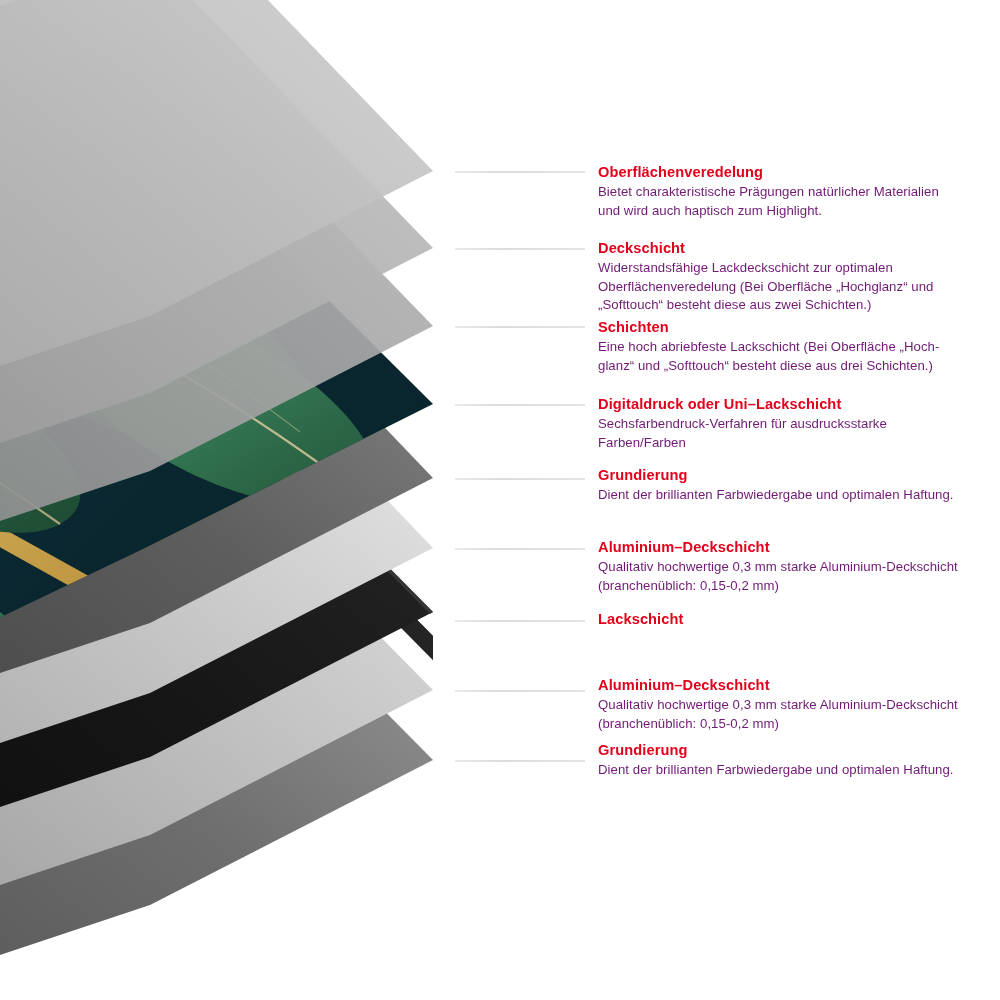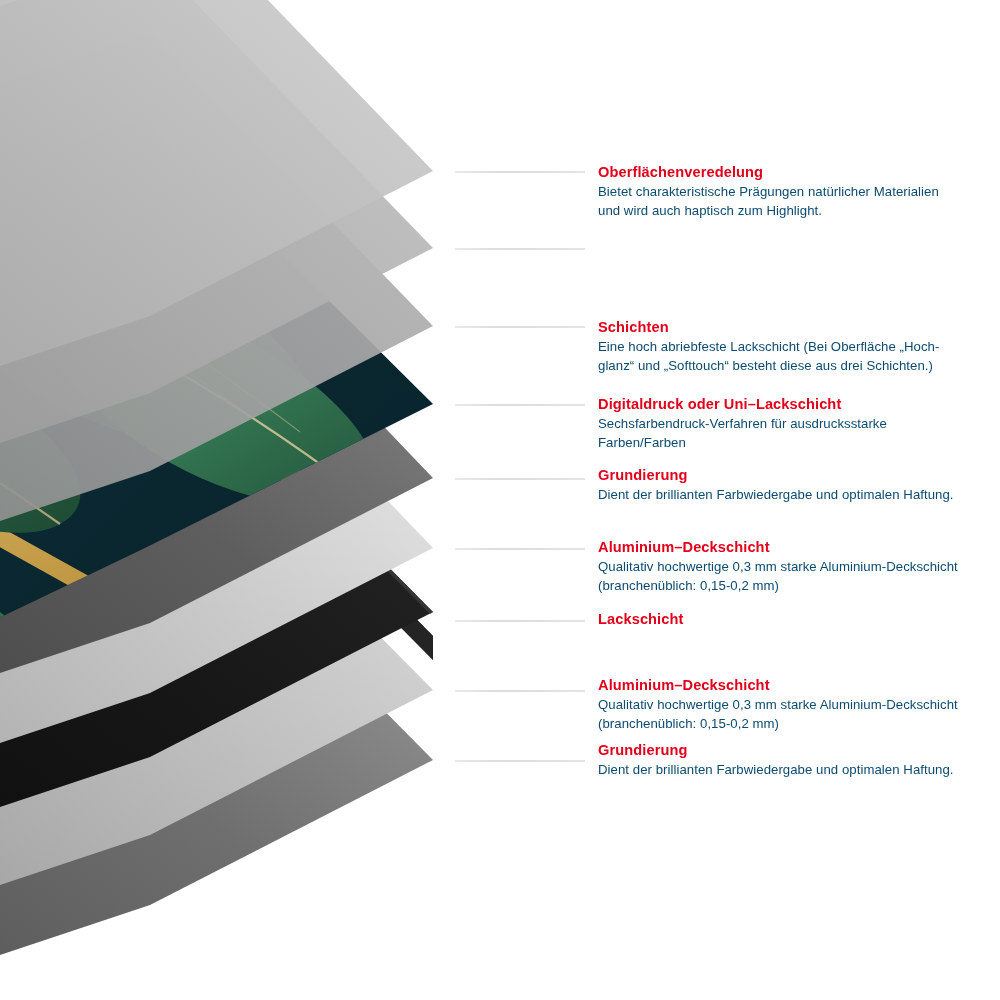--- a/index.html
+++ b/index.html
@@ -38,21 +38,21 @@
     font-size:14.6px;
     font-weight:bold;
     color:#e3001b;
     letter-spacing:.1px;
     line-height:17px;
   }
   .entry p{
     margin:0;
     font-size:13.2px;
     line-height:18.6px;
-    color:#0c4a6e;
+    color:#701a75;
     letter-spacing:.05px;
   }
 </style>
 </head>
 <body>
 
 <div id="stage">
 
   <div id="diagram">
     <svg viewBox="0 0 470 1000" preserveAspectRatio="none" xmlns="http://www.w3.org/2000/svg">
@@ -215,20 +215,22 @@
       <div class="connector" style="top: 690px;"></div>
       <div class="connector" style="top: 760px;"></div>
     </div>
 
   <div id="textcol">
       <div class="entry" style="top: 164px;">
         <h3>Oberflächenveredelung</h3>
         <p>Bietet charakteristische Prägungen natürlicher Materialien und wird auch haptisch zum Highlight.</p>
       </div>
       <div class="entry" style="top: 240px;">
+        <h3>Deckschicht</h3>
+        <p>Widerstandsfähige Lackdeckschicht zur optimalen Oberflächenveredelung (Bei Oberfläche „Hochglanz“ und „Softtouch“ besteht diese aus zwei Schichten.)</p>
       </div>
       <div class="entry" style="top: 319px;">
         <h3>Schichten</h3>
         <p>Eine hoch abriebfeste Lackschicht (Bei Oberfläche „Hoch-glanz“ und „Softtouch“ besteht diese aus drei Schichten.)</p>
       </div>
       <div class="entry" style="top: 396px;">
         <h3>Digitaldruck oder Uni–Lackschicht</h3>
         <p>Sechsfarbendruck-Verfahren für ausdrucksstarke Farben/Farben</p>
       </div>
       <div class="entry" style="top: 467px;">

